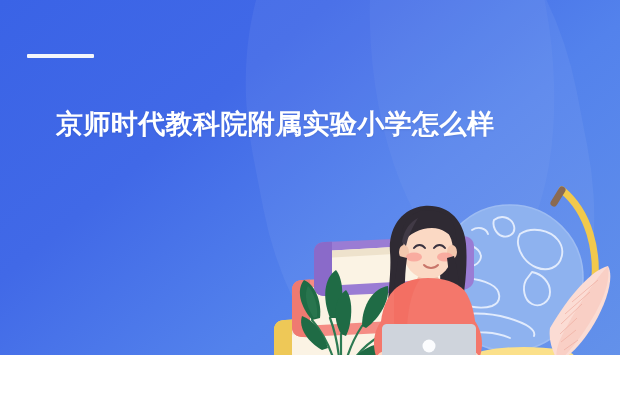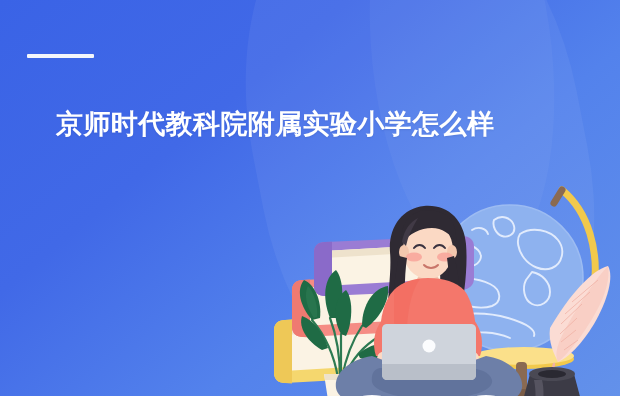--- a/index.html
+++ b/index.html
@@ -4,21 +4,21 @@
 <title>Article Cover Card</title>
 <style>
   html, body {
     margin: 0;
     padding: 0;
     background: #ffffff;
   }
   #card {
     position: relative;
     width: 620px;
-    height: 396px;
+    height: 355px;
     overflow: hidden;
     font-family: "Liberation Sans", "DejaVu Sans", sans-serif;
   }
   
   .bg-base {
     position: absolute;
     inset: 0;
     background: linear-gradient(140deg, #3a63e6 0%, #4169e7 32%, #5382ec 62%, #6391ea 100%);
   }
   .bg-band {

